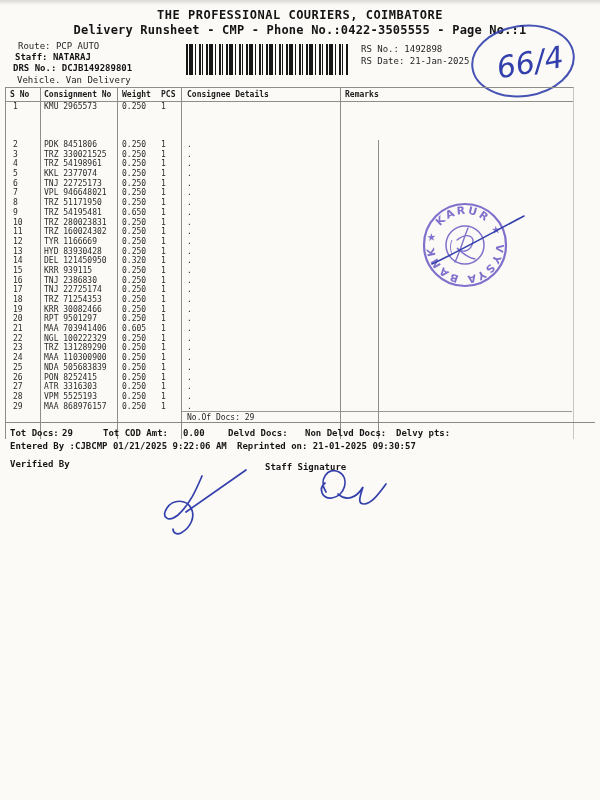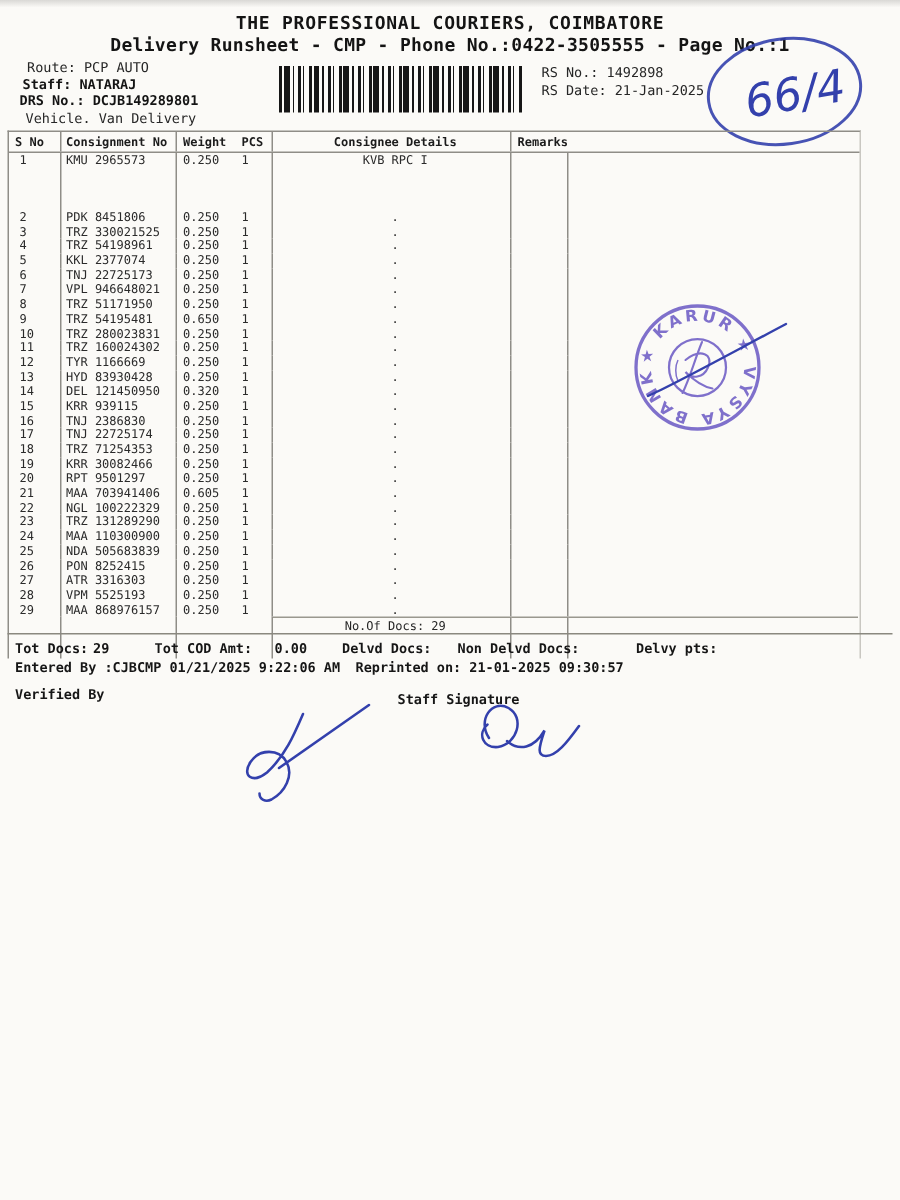--- a/index.html
+++ b/index.html
@@ -35,21 +35,21 @@
     border-right:1px solid #c9c7c1;font-size:8px;}
   .trow{display:grid;grid-template-columns:35px 77px 64px 159px 38px 193px;}
   .thead{height:13px;line-height:13px;font-weight:700;color:#1c1c1c;
     border-bottom:1px solid #8f8d87;}
   .cell{border-right:1px solid #8f8d87;overflow:hidden;white-space:pre;}
   .cell:last-child{border-right:none;}
   .c-sno{padding-left:4px;}
   .c-con{padding-left:3px;}
   .c-wp{padding-left:4px;display:flex;}
   .c-wp .w{width:39px;display:inline-block;}
-  .c-cons{padding-left:5px;text-align:center;}
+  .c-cons{padding-left:5px;}
   .c-rem{padding-left:4px;}
   .c-seal{padding-left:22px;}
   .trow.body{height:9.7px;line-height:9.6px;color:#2a2a2a;}
   .trow.body .c-sno{padding-left:7px;}
   .trow.first{height:38px;line-height:10px;padding-top:0;}
   .docs-row{height:28px;line-height:11px;}
   .docs-row .bt{border-top:1px solid #9a988f;}
   .bottom-rule{position:absolute;left:5px;top:422px;width:590px;height:0;
     border-top:1px solid #8a887f;}
   
@@ -92,21 +92,20 @@
       </div>
       <div class="cell c-cons">Consignee Details</div>
       <div class="cell c-rem">Remarks</div>
     </div>
 
     <div>
         <div class="trow body first">
           <div class="cell c-sno">1</div>
           <div class="cell c-con">KMU 2965573</div>
           <div class="cell c-wp"><span class="w">0.250</span><span>1</span></div>
-          <div class="cell c-cons">KVB RPC I</div>
           <div class="cell c-rem"></div>
           <div class="cell c-seal"></div>
         </div>
         <div class="trow body">
           <div class="cell c-sno">2</div>
           <div class="cell c-con">PDK 8451806</div>
           <div class="cell c-wp"><span class="w">0.250</span><span>1</span></div>
           <div class="cell c-cons">.</div>
           <div class="cell c-rem"></div>
           <div class="cell c-seal"></div>
@@ -355,21 +354,21 @@
     </g>
     <path d="M 22,74 C 40,66 80,44 114,26" fill="none" stroke="#3340ac" stroke-width="1.6" stroke-linecap="round"></path>
   </svg>
 
   <div class="foot" style="left:10px;top:428px;">Tot Docs:</div>
   <div class="foot" style="left:62px;top:428px;">29</div>
   <div class="foot" style="left:103px;top:428px;">Tot COD Amt:</div>
   <div class="foot" style="left:183px;top:428px;">0.00</div>
   <div class="foot" style="left:228px;top:428px;">Delvd Docs:</div>
   <div class="foot" style="left:305px;top:428px;">Non Delvd Docs:</div>
-  <div class="foot" style="left:424px;top:428px;">Delvy pts:</div>
+  <div class="foot" style="left:396px;top:428px;">Delvy pts:</div>
 
   <div class="foot" style="left:10px;top:441px;">Entered By :CJBCMP 01/21/2025 9:22:06 AM</div>
   <div class="foot" style="left:237px;top:441px;">Reprinted on: 21-01-2025 09:30:57</div>
 
   <div class="sig-label" style="left:10px;top:459px;">Verified By</div>
   <div class="sig-label" style="left:265px;top:462px;">Staff Signature</div>
 
   <svg class="ink" style="left:140px;top:462px;" width="130" height="80" viewBox="0 0 130 80">
     <path d="M 62,14 C 56,28 50,42 38,53 C 28,61 21,55 27,46 C 33,37 46,37 51,46 C 56,55 50,66 41,71 C 37,73 33,71 33,67 M 46,50 L 106,8" fill="none" stroke="#3340ac" stroke-width="1.7" stroke-linecap="round"></path>
   </svg>

